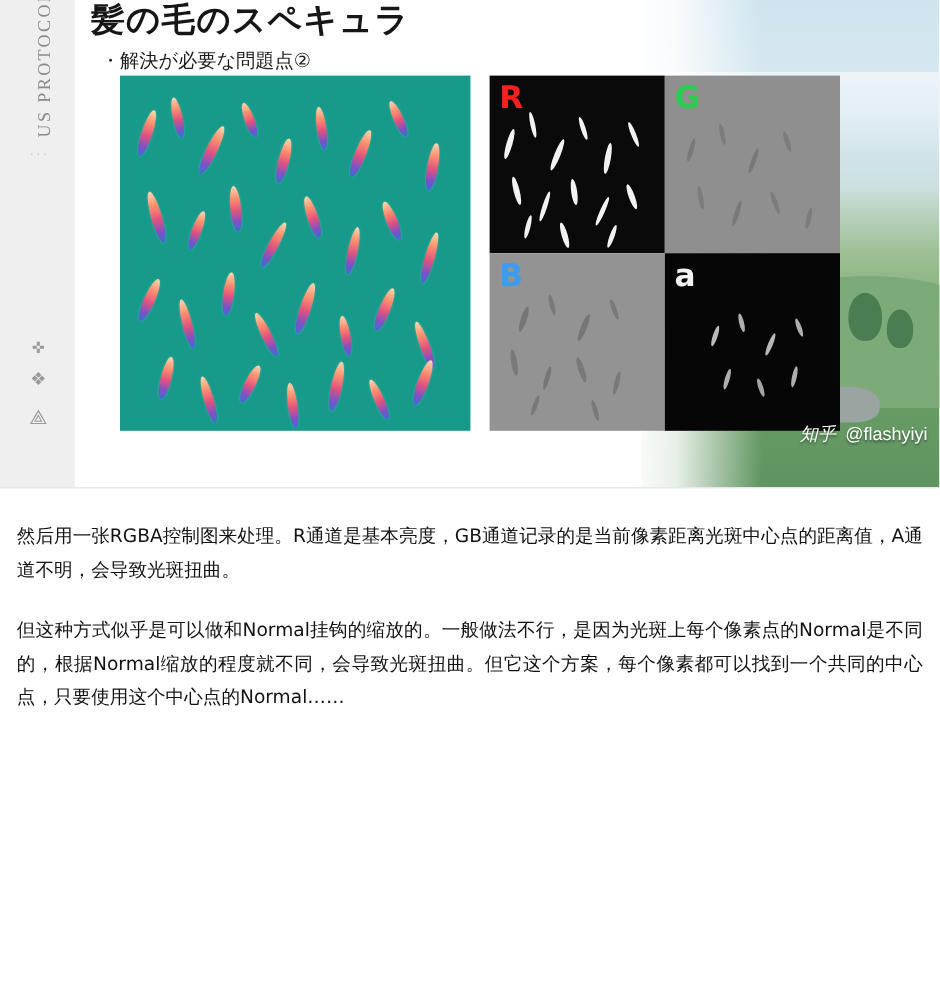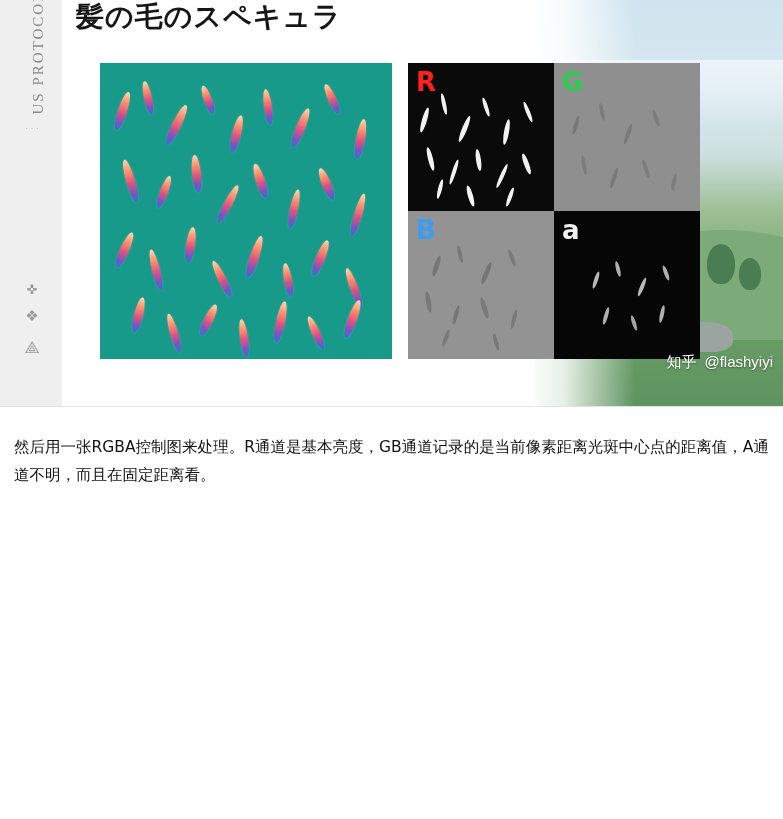--- a/index.html
+++ b/index.html
@@ -216,21 +216,21 @@
   .watermark {
     position: absolute;
     right: 10px;
     bottom: 34px;
     font-family: "Liberation Sans", sans-serif;
     font-size: 15px;
     color: #ffffff;
     text-shadow: 0 1px 2px rgba(0,0,0,0.45);
     z-index: 9;
   }
-  .watermark .zhihu { margin-right: 8px; }
+  .watermark .zhihu { margin-right: 8px; font-style: italic; }
 
   .divider {
     position: absolute;
     left: 0;
     top: 406px;
     width: 783px;
     height: 1px;
     background: #e3e3e3;
   }
 
@@ -276,20 +276,21 @@
     <div class="spine">
       <div class="spine-title">US PROTOCOL</div>
       <div class="spine-marks">· · ·</div>
       <div class="spine-glyph g1">✜</div>
       <div class="spine-glyph g2">❖</div>
       <div class="spine-glyph g3">⟁</div>
     </div>
 
     <div class="slide-body">
       <div class="slide-heading">髪の毛のスペキュラ</div>
+      <div class="slide-sub">・解決が必要な問題点②</div>
     </div>
 
     <div class="teal-panel">
       <div class="hairstreak" style="left:18px;  top:28px;  width:9px;  height:40px; transform:rotate(18deg);"></div>
       <div class="hairstreak" style="left:44px;  top:18px;  width:8px;  height:34px; transform:rotate(-12deg);"></div>
       <div class="hairstreak" style="left:72px;  top:40px;  width:9px;  height:44px; transform:rotate(26deg);"></div>
       <div class="hairstreak" style="left:104px; top:22px;  width:8px;  height:30px; transform:rotate(-20deg);"></div>
       <div class="hairstreak" style="left:132px; top:52px;  width:9px;  height:38px; transform:rotate(14deg);"></div>
       <div class="hairstreak" style="left:164px; top:26px;  width:8px;  height:36px; transform:rotate(-8deg);"></div>
       <div class="hairstreak" style="left:196px; top:44px;  width:9px;  height:42px; transform:rotate(22deg);"></div>
@@ -379,16 +380,17 @@
     </div>
 
     <div class="watermark">
       <span class="zhihu">知乎</span><span>@flashyiyi</span>
     </div>
   </div>
 
   <div class="divider"></div>
 
   <div class="article">
-    <p>然后用一张RGBA控制图来处理。R通道是基本亮度，GB通道记录的是当前像素距离光斑中心点的距离值，A通道不明，而且在固定距离看。</p>
+    <p>然后用一张RGBA控制图来处理。R通道是基本亮度，GB通道记录的是当前像素距离光斑中心点的距离值，A通道不明，会导致光斑扭曲。</p>
+    <p>但这种方式似乎是可以做和Normal挂钩的缩放的。一般做法不行，是因为光斑上每个像素点的Normal是不同的，根据Normal缩放的程度就不同，会导致光斑扭曲。但它这个方案，每个像素都可以找到一个共同的中心点，只要使用这个中心点的Normal……</p>
   </div>
 
 </div>
 
 </body></html>

